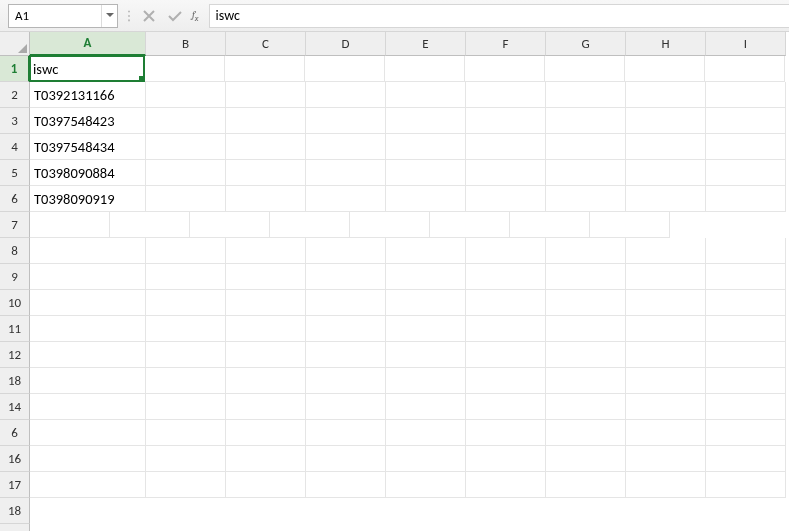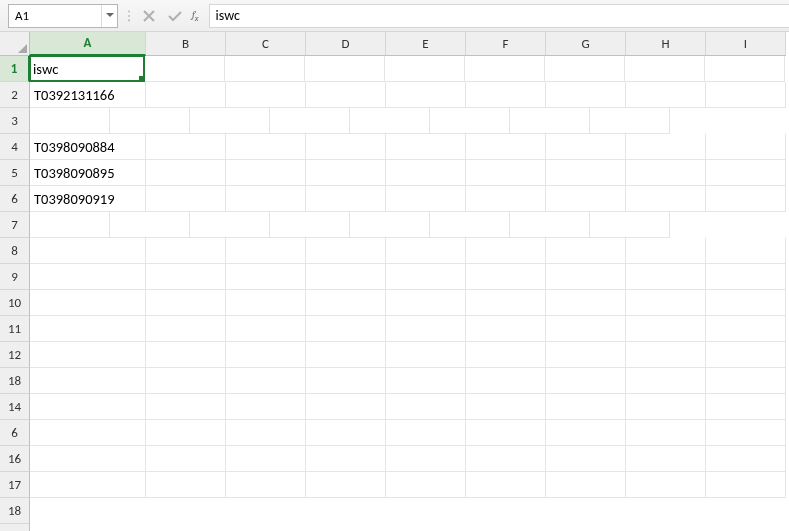--- a/index.html
+++ b/index.html
@@ -270,42 +270,43 @@
           <div class="cell col-w"></div>
           <div class="cell col-w"></div>
           <div class="cell col-w"></div>
           <div class="cell col-w"></div>
           <div class="cell col-w"></div>
           <div class="cell col-w"></div>
           <div class="cell col-w"></div>
           <div class="cell col-w"></div>
         </div>
         <div class="row">
+          <div class="cell col-A">T0397548423</div>
+          <div class="cell col-w"></div>
+          <div class="cell col-w"></div>
+          <div class="cell col-w"></div>
+          <div class="cell col-w"></div>
+          <div class="cell col-w"></div>
+          <div class="cell col-w"></div>
+          <div class="cell col-w"></div>
+          <div class="cell col-w"></div>
+        </div>
+        <div class="row">
+          <div class="cell col-A">T0397548434</div>
           <div class="cell col-w"></div>
           <div class="cell col-w"></div>
           <div class="cell col-w"></div>
           <div class="cell col-w"></div>
           <div class="cell col-w"></div>
           <div class="cell col-w"></div>
           <div class="cell col-w"></div>
           <div class="cell col-w"></div>
         </div>
         <div class="row">
           <div class="cell col-A">T0398090884</div>
-          <div class="cell col-w"></div>
-          <div class="cell col-w"></div>
-          <div class="cell col-w"></div>
-          <div class="cell col-w"></div>
-          <div class="cell col-w"></div>
-          <div class="cell col-w"></div>
-          <div class="cell col-w"></div>
-          <div class="cell col-w"></div>
-        </div>
-        <div class="row">
-          <div class="cell col-A">T0398090895</div>
           <div class="cell col-w"></div>
           <div class="cell col-w"></div>
           <div class="cell col-w"></div>
           <div class="cell col-w"></div>
           <div class="cell col-w"></div>
           <div class="cell col-w"></div>
           <div class="cell col-w"></div>
           <div class="cell col-w"></div>
         </div>
         <div class="row">

